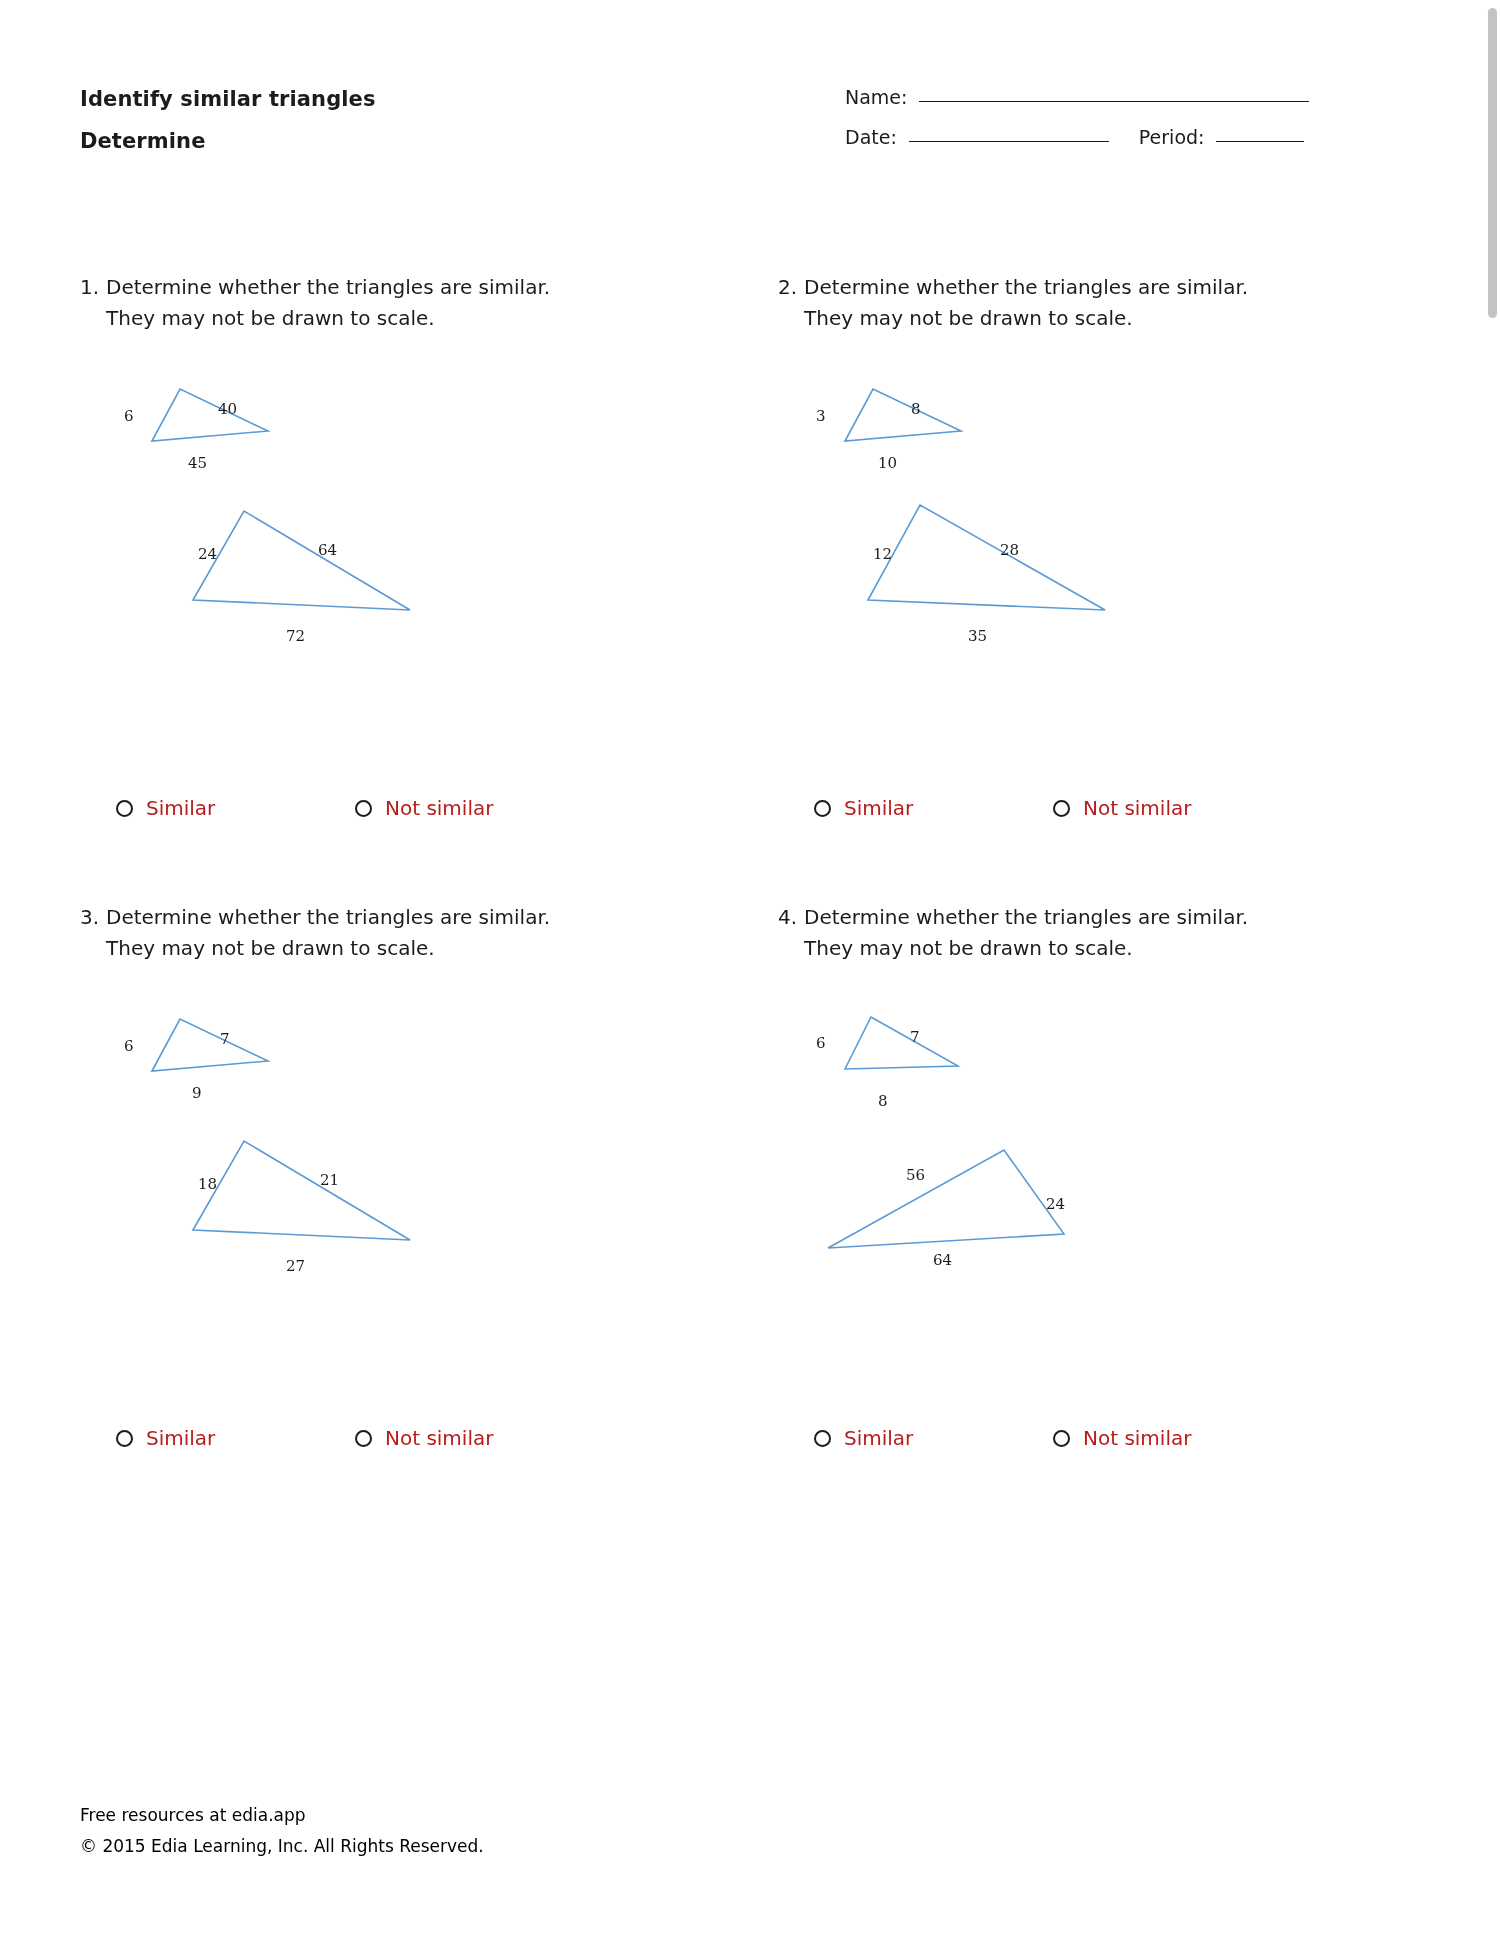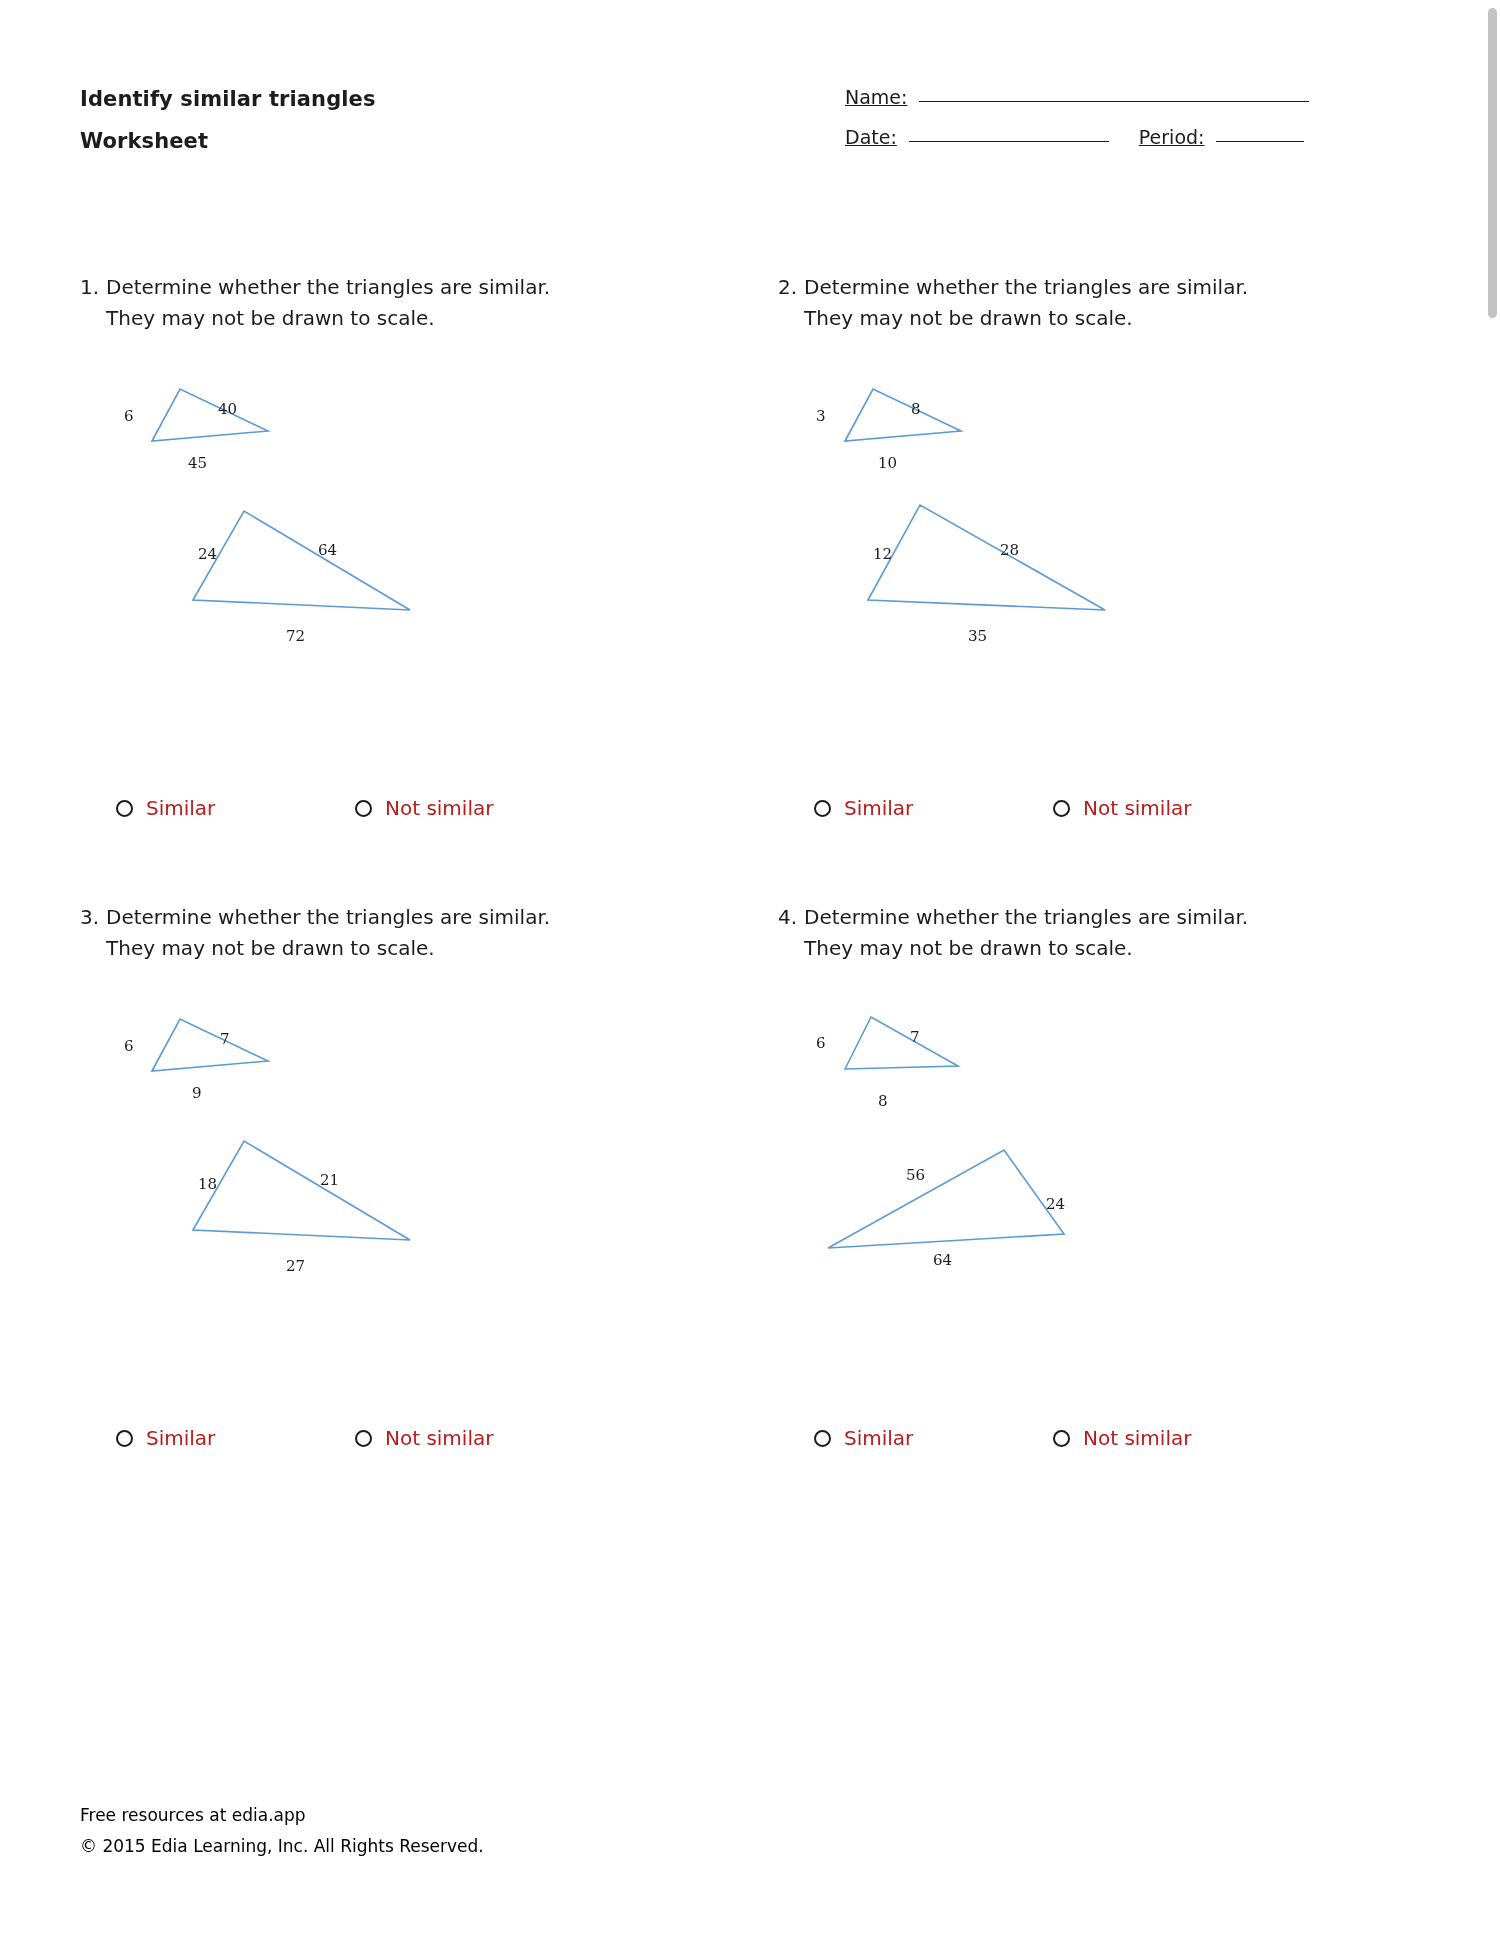--- a/index.html
+++ b/index.html
@@ -50,21 +50,21 @@
     letter-spacing: .1px;
   }
   .name-block {
     position: absolute;
     left: 845px; top: 86px;
     width: 560px;
     font-size: 19px;
     color: #1c1c1c;
   }
   .nb-row { display: flex; align-items: flex-end; margin-bottom: 18px; }
-  .nb-label { white-space: nowrap; text-decoration: underline; }
+  .nb-label { white-space: nowrap; }
   .rule {
     border-bottom: 1.6px solid #1c1c1c;
     margin: 0 0 6px 12px;
     height: 1px;
   }
   .rule-name { width: 390px; }
   .rule-date { width: 200px; }
   .rule-period { width: 88px; }
   .nb-label-period { margin-left: 30px; }
 
@@ -125,21 +125,21 @@
     line-height: 1.85;
   }
 </style>
 </head>
 <body>
 
 <div class="page">
 
   <div class="header">
     <div class="doc-title">Identify similar triangles</div>
-    <div class="doc-title">Worksheet</div>
+    <div class="doc-title">Determine</div>
   </div>
 
   <div class="name-block">
     <div class="nb-row">
       <span class="nb-label">Name:</span>
       <span class="rule rule-name"></span>
     </div>
     <div class="nb-row">
       <span class="nb-label">Date:</span>
       <span class="rule rule-date"></span>

